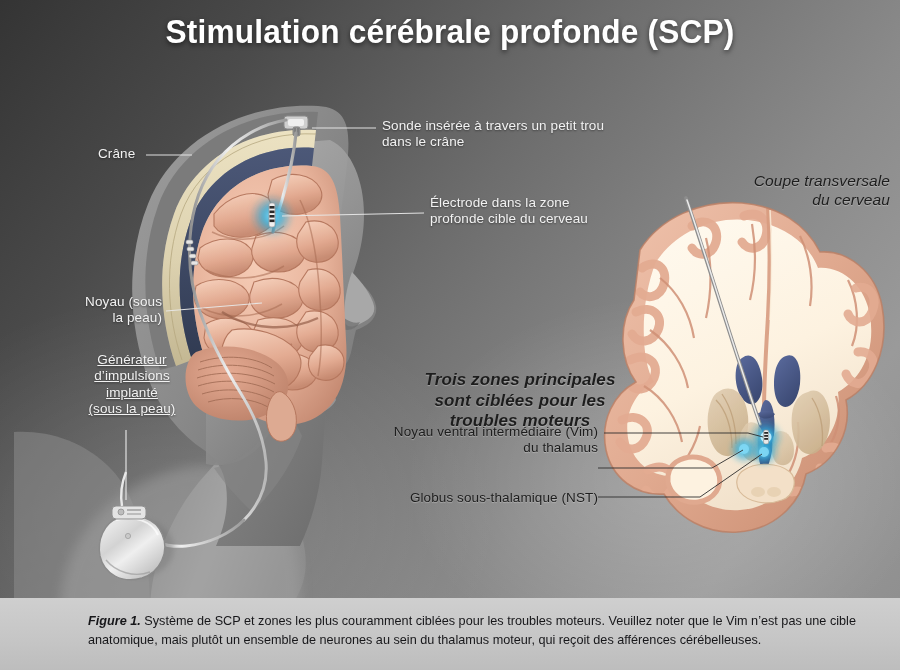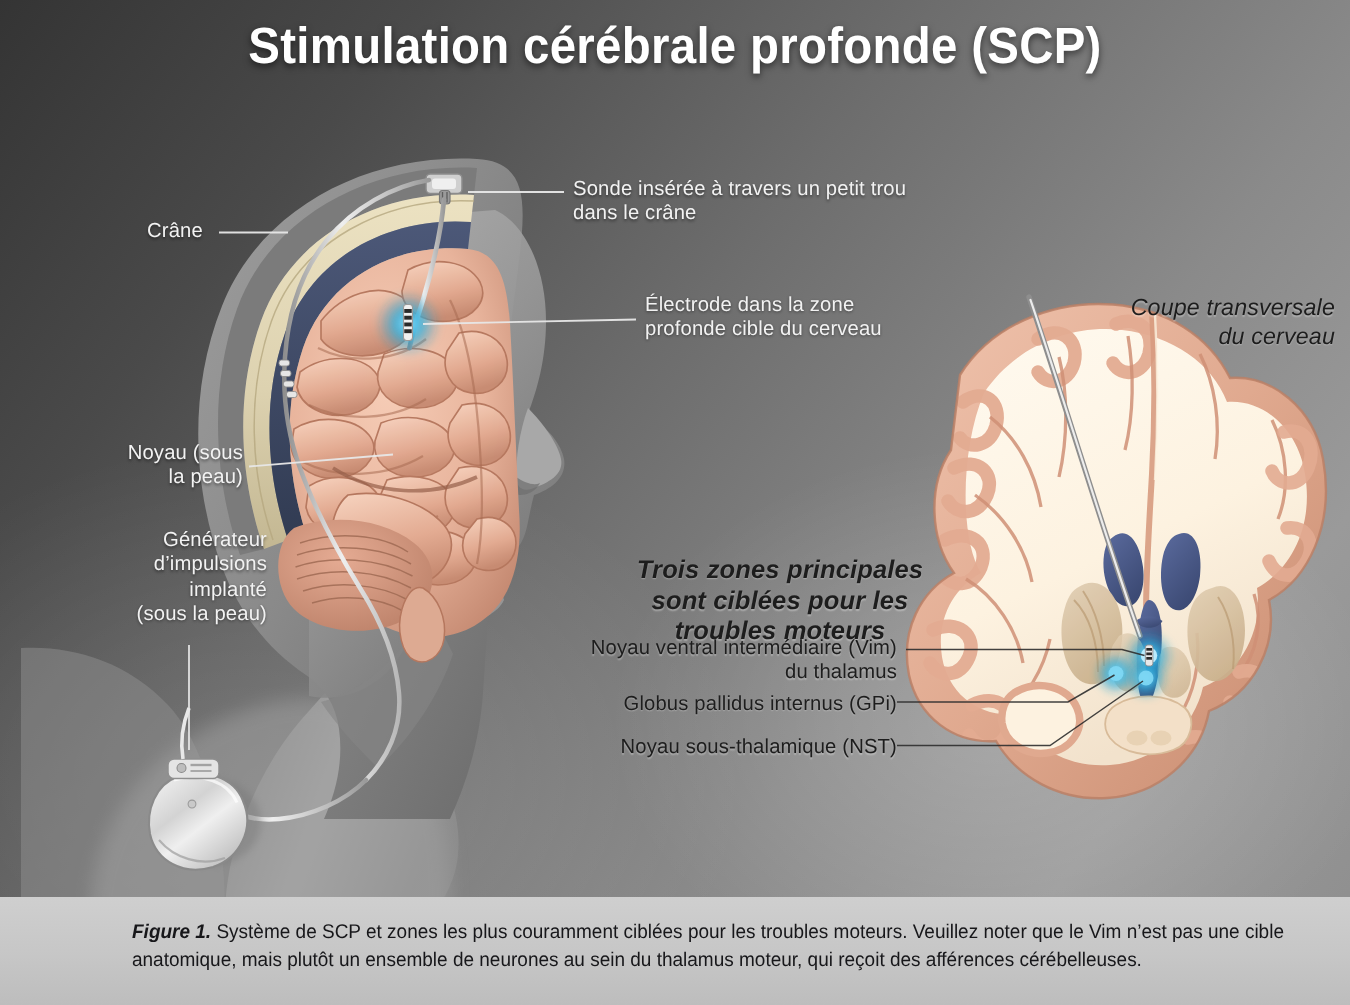--- a/index.html
+++ b/index.html
@@ -16,21 +16,21 @@
       radial-gradient(ellipse 500px 360px at 20% 78%, rgba(255,255,255,.13), rgba(255,255,255,0) 64%),
       linear-gradient(128deg,#343434 0%,#4a4a4a 20%,#6d6d6d 44%,#8a8a8a 66%,#9a9a9a 82%,#8d8d8d 100%);
   }
   .art{position:absolute;left:0;top:0;width:900px;height:670px;}
   .lbl{
     position:absolute;color:#f2f2f2;font-size:13.5px;line-height:1.22;
     letter-spacing:.1px;text-shadow:0 1px 2px rgba(0,0,0,.45);
     white-space:pre-line;
   }
   .lbl.dark{color:#1d1d1d;text-shadow:0 1px 1px rgba(255,255,255,.30);}
-  .lbl.ital{font-style:italic;margin-top:25px;}
+  .lbl.ital{font-style:italic;}
   .lbl.bi{font-style:italic;font-weight:bold;}
   #title{
     position:absolute;left:0;top:12px;width:900px;text-align:center;
     color:#fff;font-size:34px;font-weight:bold;letter-spacing:.2px;
     text-shadow:0 2px 5px rgba(0,0,0,.55);
     transform:scaleX(.93);transform-origin:50% 50%;
   }
   #caption-band{
     position:absolute;left:0;top:598px;width:900px;height:72px;
     background:linear-gradient(180deg,#cfcfcf 0%,#c6c6c6 55%,#bdbdbd 100%);
@@ -443,33 +443,32 @@
 
   <div class="lbl" style="left:430px;top:195px;width:200px;">Électrode dans la zone
 profonde cible du cerveau</div>
 
   <div class="lbl" style="left:382px;top:118px;width:250px;">Sonde insérée à travers un petit trou
 dans le crâne</div>
 
   <div class="lbl" style="left:72px;top:294px;width:90px;text-align:right;">Noyau (sous
 la peau)</div>
 
-  <div class="lbl" style="left:50px;top:352px;width:128px;text-align:right;">Générateur
+  <div class="lbl" style="left:68px;top:352px;width:128px;text-align:center;text-decoration:underline;">Générateur
 d’impulsions
 implanté
 (sous la peau)</div>
 
   <div class="lbl dark ital" style="left:700px;top:172px;width:190px;text-align:right;font-size:15.5px;">Coupe transversale
 du cerveau</div>
 
   <div class="lbl dark bi" style="left:420px;top:370px;width:200px;text-align:center;font-size:17px;">Trois zones principales
 sont ciblées pour les troubles moteurs</div>
 
   <div class="lbl dark" style="left:362px;top:424px;width:236px;text-align:right;">Noyau ventral intermédiaire (Vim)
 du thalamus</div>
 
-  <div class="lbl dark" style="left:368px;top:461px;width:230px;text-align:right;">Globus pallidus internus (GPi)</div>
-
-  <div class="lbl dark" style="left:368px;top:490px;width:230px;text-align:right;">Noyau sous-thalamique (NST)</div>
+
+  <div class="lbl dark" style="left:368px;top:490px;width:230px;text-align:right;">Globus sous-thalamique (NST)</div>
 
   <div id="caption-band"></div>
   <div id="caption"><b>Figure 1.</b><span> Système de SCP et zones les plus couramment ciblées pour les troubles moteurs. Veuillez noter que le Vim n’est pas une cible anatomique, mais plutôt un ensemble de neurones au sein du thalamus moteur, qui reçoit des afférences cérébelleuses.</span></div>
 </div>
 
 </body></html>

